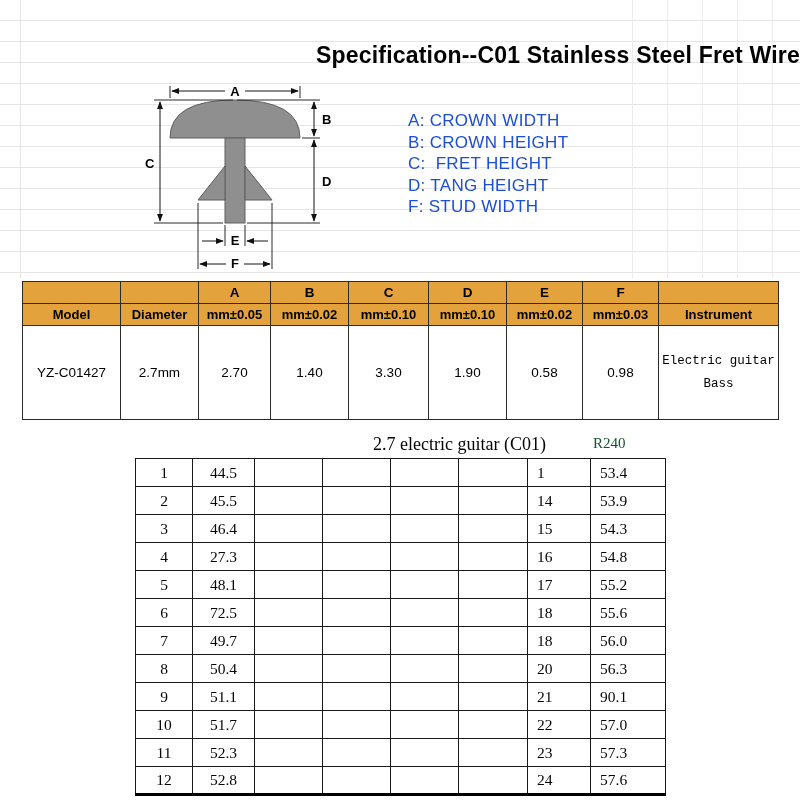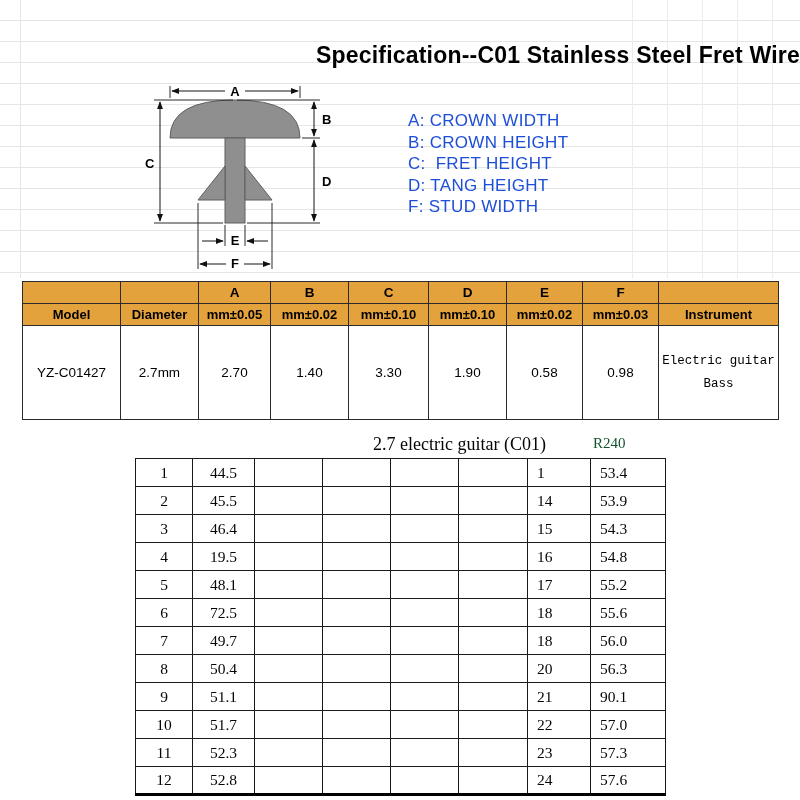--- a/index.html
+++ b/index.html
@@ -251,21 +251,21 @@
         <td class="c">46.4</td>
         <td class="c"></td>
         <td class="c"></td>
         <td class="c"></td>
         <td class="c"></td>
         <td class="l">15</td>
         <td class="l">54.3</td>
       </tr>
       <tr>
         <td class="c">4</td>
-        <td class="c">19.5</td>
+        <td class="c">27.3</td>
         <td class="c"></td>
         <td class="c"></td>
         <td class="c"></td>
         <td class="c"></td>
         <td class="l">16</td>
         <td class="l">54.8</td>
       </tr>
       <tr>
         <td class="c">5</td>
         <td class="c">48.1</td>

